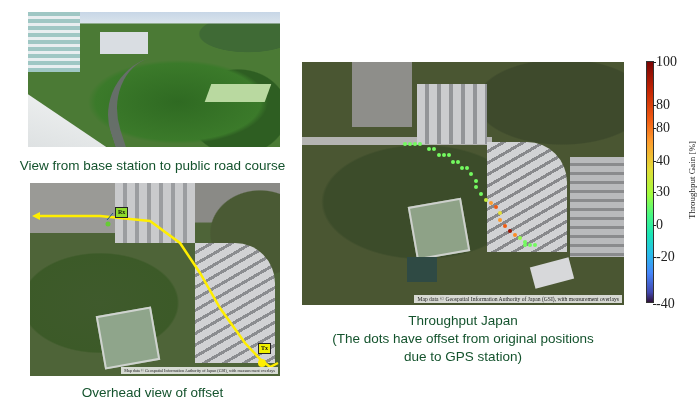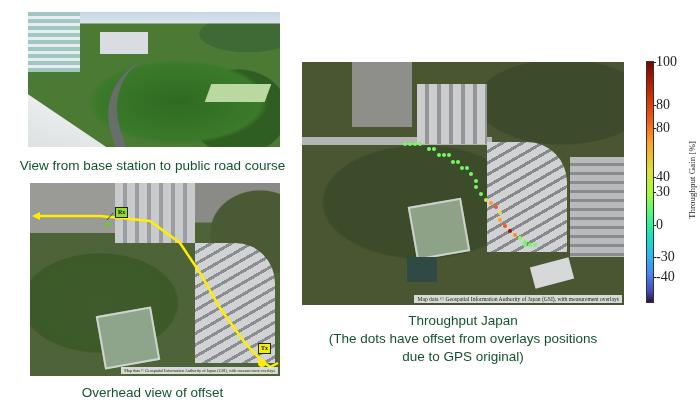--- a/index.html
+++ b/index.html
@@ -103,26 +103,26 @@
     <span class="dot" style="left: 508px; top: 229px; background: rgb(159, 21, 3);"></span>
     <span class="dot" style="left: 513px; top: 233px; background: rgb(251, 139, 38);"></span>
     <span class="dot" style="left: 518px; top: 236px; background: rgb(144, 251, 74);"></span>
     <span class="dot" style="left: 523px; top: 240px; background: rgb(116, 250, 96);"></span>
     <span class="dot" style="left: 523px; top: 243px; background: rgb(116, 250, 96);"></span>
     <span class="dot" style="left: 528px; top: 243px; background: rgb(116, 250, 96);"></span>
     <span class="dot" style="left: 533px; top: 243px; background: rgb(116, 250, 96);"></span>
   </div>
 
 <div class="caption" style="left:302px;top:312px;width:322px;">Throughput Japan</div>
-<div class="caption" style="left:302px;top:330px;width:322px;">(The dots have offset from overlays positions</div>
-<div class="caption" style="left:302px;top:348px;width:322px;">due to GPS original)</div>
+<div class="caption" style="left:302px;top:330px;width:322px;">(The dots have offset from original positions</div>
+<div class="caption" style="left:302px;top:348px;width:322px;">due to GPS station)</div>
 
 <div class="abs" style="left:646px;top:61px;width:8px;height:242px;border:1px solid #333;box-sizing:border-box;
   background:linear-gradient(180deg,#7a0403 0%,#c42503 12%,#f05b12 24%,#fe9b2d 33%,#e1dd37 45%,#a2fc3c 55%,#46f884 64%,#1ae4b6 72%,#28bceb 80%,#4686fb 88%,#4147ad 96%,#30123b 100%);"></div>
 <span class="cb-tick" style="top:57px;">100</span>
 <span class="cb-tick" style="top:100px;">80</span>
 <span class="cb-tick" style="top:123px;">80</span>
-<span class="cb-tick" style="top:172px;">40</span>
+<span class="cb-tick" style="top:156px;">40</span>
 <span class="cb-tick" style="top:187px;">30</span>
 <span class="cb-tick" style="top:220px;">0</span>
-<span class="cb-tick" style="top:252px;">-30</span>
-<span class="cb-tick" style="top:272px;">-40</span>
+<span class="cb-tick" style="top:252px;">-20</span>
+<span class="cb-tick" style="top:299px;">-40</span>
 <span class="cb-label" style="left:642px;top:175px;width:100px;text-align:center;">Throughput Gain [%]</span>
 
 </body></html>

